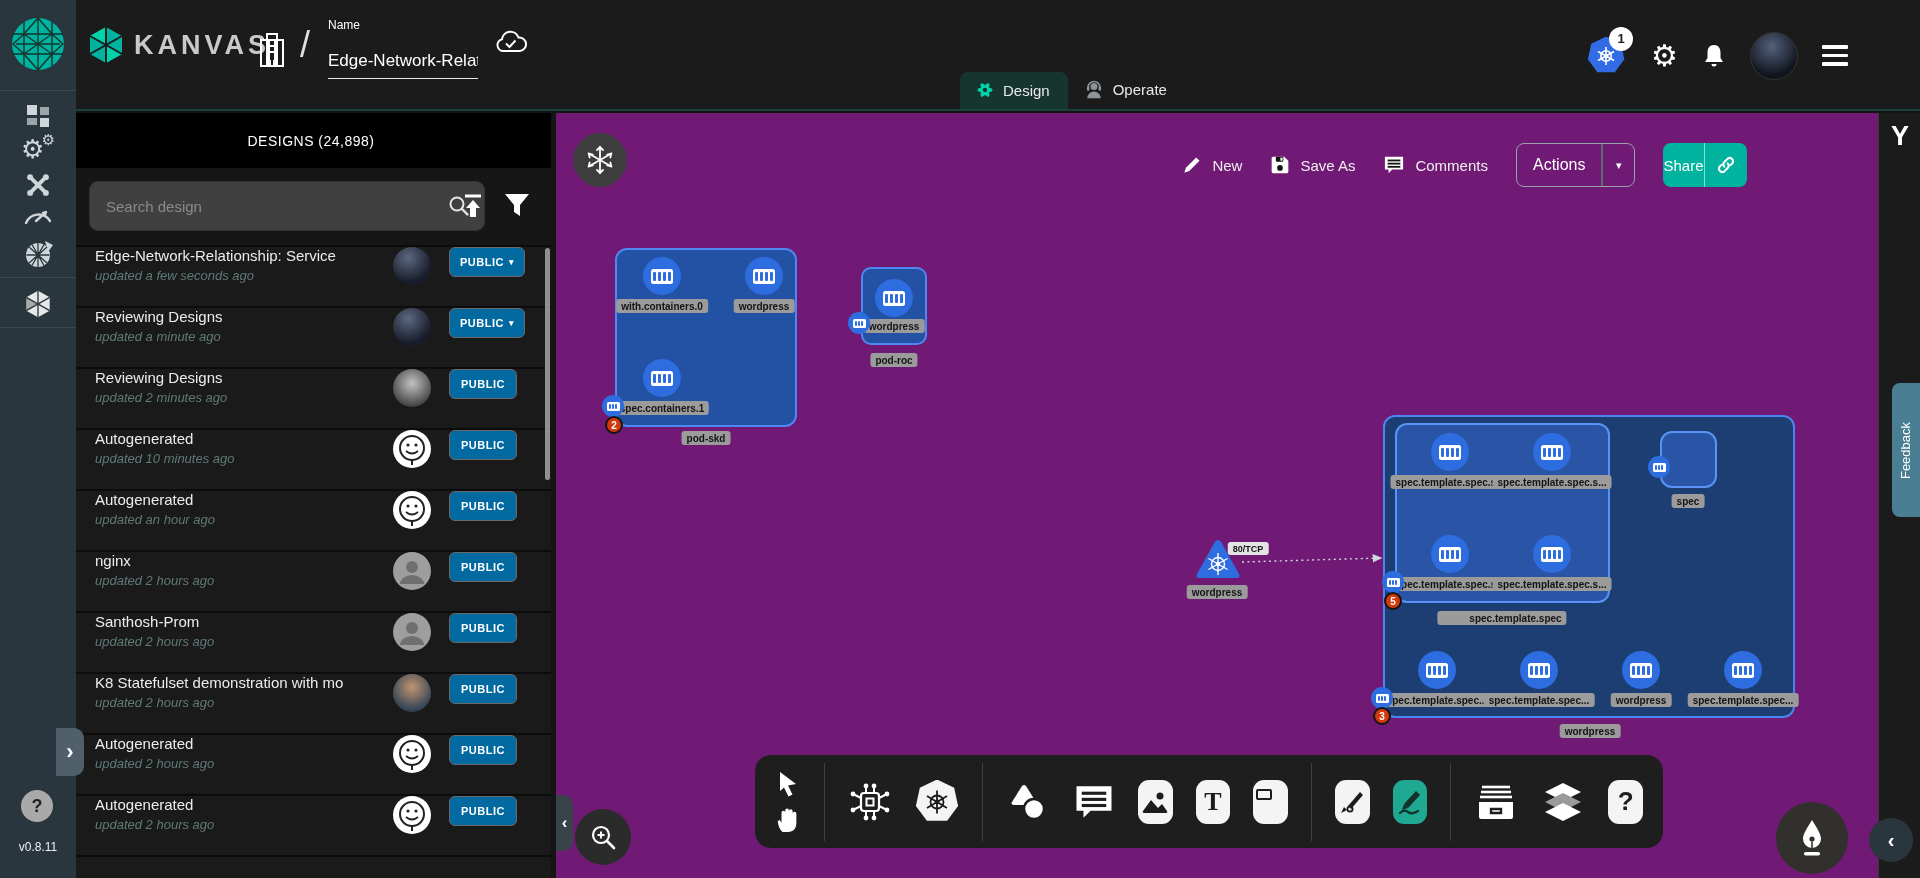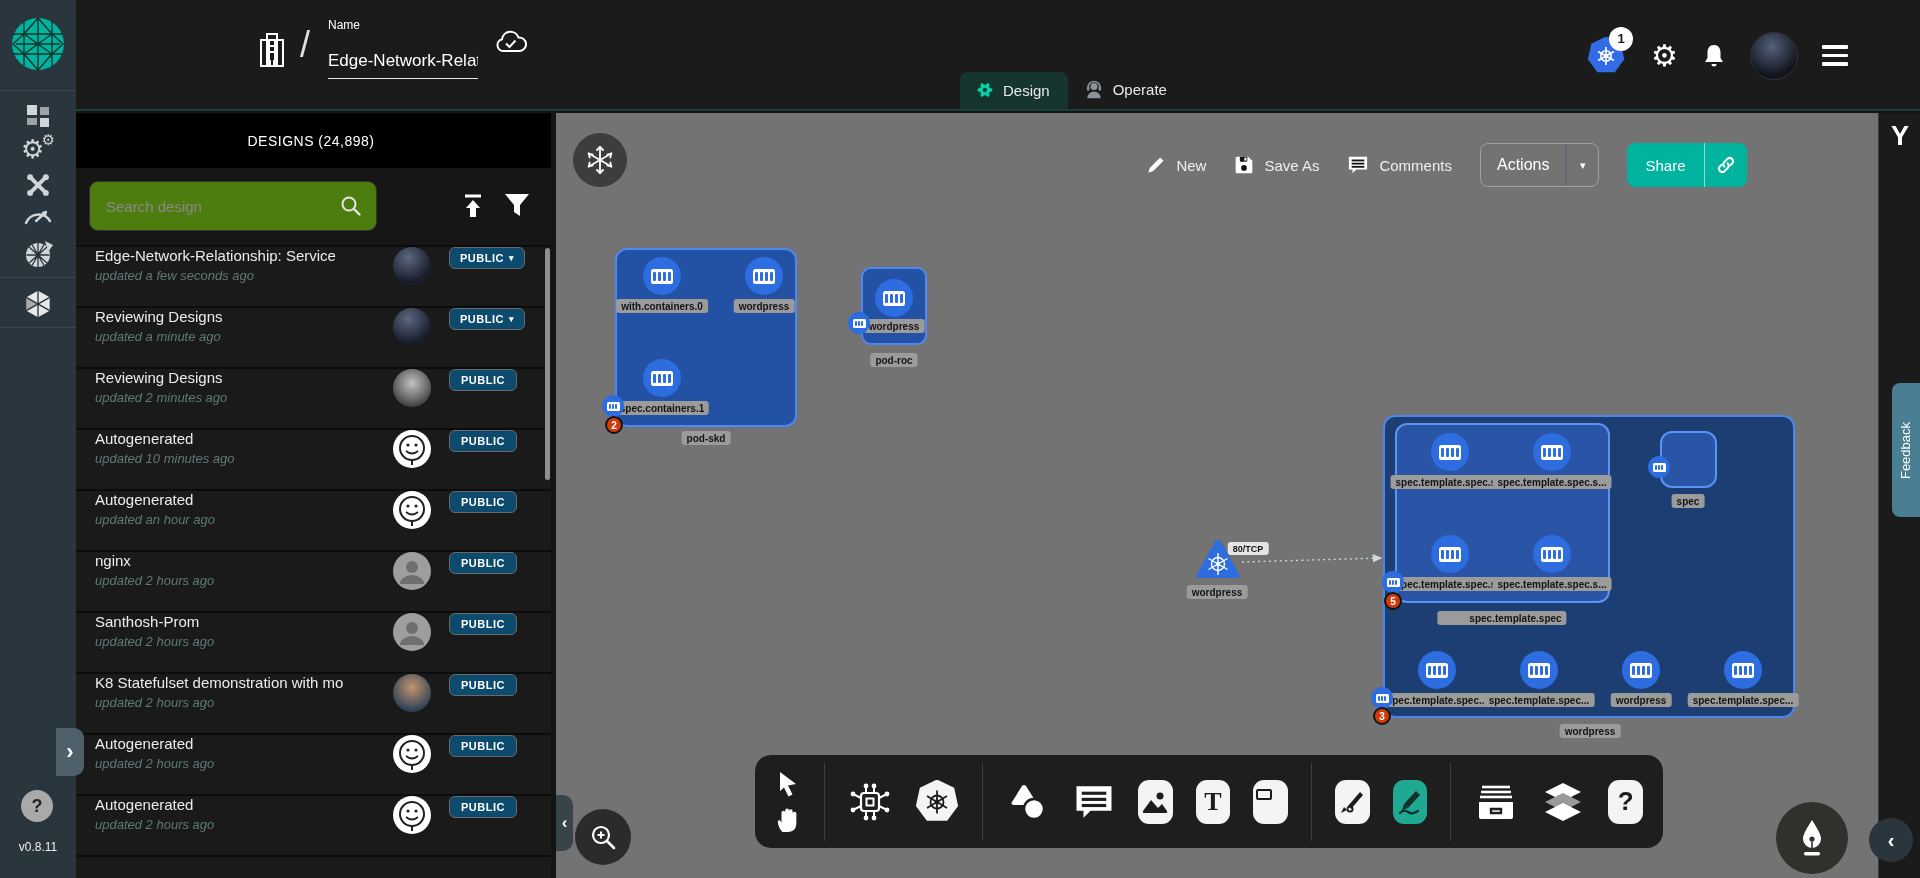--- a/index.html
+++ b/index.html
@@ -36,50 +36,50 @@
   .icon-btn{background:none;border:none;cursor:pointer;display:flex;align-items:center;justify-content:center;color:#fff;}
   .gear-glyph{font-size:30px;color:#fff;line-height:1;}
   .avatar-top{width:48px;height:48px;border-radius:50%;background:radial-gradient(circle at 45% 30%,#53617c,#11141d 70%);border:1px solid #333;cursor:pointer;}
   .burger{display:flex;flex-direction:column;gap:5px;cursor:pointer;background:none;border:none;}
   .burger i{display:block;width:26px;height:3.5px;background:#fff;border-radius:1px;}
 
   
   .designs-panel{position:absolute;left:71px;top:113px;width:480px;height:765px;background:#161616;z-index:10;overflow:hidden;}
   .dp-header{height:55px;background:#000;color:#fff;font-size:14px;letter-spacing:.5px;display:flex;align-items:center;justify-content:center;}
   .dp-search{position:relative;height:77px;background:#161616;}
-  .search-box{position:absolute;left:18px;top:13px;width:288px;height:50px;background:#4d7c0f;border:1px solid #333;border-radius:9px;display:flex;align-items:center;padding:0 14px 0 16px;}
+  .search-box{position:absolute;left:18px;top:13px;width:396px;height:50px;background:#404040;border:1px solid #333;border-radius:9px;display:flex;align-items:center;padding:0 14px 0 16px;}
   .search-box input{flex:1;background:transparent;border:none;outline:none;color:#ddd;font-size:15px;font-family:"Liberation Sans",sans-serif;}
   .search-box input::placeholder{color:#8a8a8a;}
   .dp-tool{position:absolute;top:24px;background:none;border:none;cursor:pointer;}
   .dlist{position:relative;}
   .drow{position:relative;height:61px;background:#1a1a1a;border-top:2px solid #0c0c0c;display:flex;cursor:pointer;}
   .dmeta{margin-left:24px;width:290px;overflow:hidden;}
   .dtitle{color:#ececec;font-size:15px;white-space:nowrap;overflow:hidden;}
   .dupdated{color:#5f7a77;font-size:13px;font-style:italic;margin-top:4px;white-space:nowrap;}
   .avatar{width:38px;height:38px;border-radius:50%;flex:0 0 auto;margin-left:8px;overflow:hidden;display:flex;align-items:center;justify-content:center;}
   .av-batman{background:radial-gradient(circle at 40% 28%,#5c6880,#181d2b 68%);}
   .av-mono{background:radial-gradient(circle at 50% 38%,#c2c2c2,#3f3f3f 78%);}
   .av-photo{background:radial-gradient(circle at 50% 35%,#c1956e,#2e4156 75%);}
   .av-smiley{background:#fff;}
   .av-person{background:#9e9e9e;}
-  .vis-btn{margin-left:18px;min-width:68px;height:22px;background:#0c4a6e;border:1px solid #6a6a6a;border-radius:6px;color:#fff;font-size:11px;font-weight:bold;letter-spacing:.5px;display:flex;align-items:center;justify-content:center;gap:5px;cursor:pointer;padding:0 10px;font-family:"Liberation Sans",sans-serif;}
+  .vis-btn{margin-left:18px;min-width:68px;height:30px;background:#0369a1;border:1px solid #6a6a6a;border-radius:6px;color:#fff;font-size:11px;font-weight:bold;letter-spacing:.5px;display:flex;align-items:center;justify-content:center;gap:5px;cursor:pointer;padding:0 10px;font-family:"Liberation Sans",sans-serif;}
   .vis-btn .caret{font-size:9px;}
   .scroll-thumb{position:absolute;right:1px;top:135px;width:5px;height:232px;background:#8f8f8f;border-radius:3px;}
 
   
-  .canvas{position:absolute;left:556px;top:113px;width:1322px;height:765px;background:#737373;overflow:hidden;}
+  .canvas{position:absolute;left:556px;top:113px;width:1322px;height:765px;background:#701a75;overflow:hidden;}
   .snow-btn{position:absolute;left:17px;top:20px;width:54px;height:54px;border-radius:50%;background:#3d3d3d;border:none;display:flex;align-items:center;justify-content:center;cursor:pointer;}
   .cactions{position:absolute;top:30px;right:131px;display:flex;align-items:center;gap:28px;z-index:6;}
   .act{display:flex;align-items:center;gap:10px;background:none;border:none;color:#efefef;font-size:15px;cursor:pointer;font-family:"Liberation Sans",sans-serif;}
   .actions-btn{display:flex;align-items:center;height:44px;border:1.5px solid #97a2aa;border-radius:8px;background:transparent;color:#fff;cursor:pointer;overflow:hidden;font-family:"Liberation Sans",sans-serif;}
   .actions-btn .lbl{padding:0 16px;font-size:16px;}
   .actions-btn .sep{width:1.5px;height:44px;background:#5f6b73;}
   .actions-btn .car{padding:0 13px;font-size:11px;color:#fff;}
   .share-btn{display:flex;align-items:center;height:44px;border:none;border-radius:8px;background:#00b39f;color:#fff;cursor:pointer;overflow:hidden;font-family:"Liberation Sans",sans-serif;}
-  .share-btn .lbl{padding:0 18px;font-size:15px;}
+  .share-btn .lbl{padding:0 0;font-size:15px;}
   .share-btn .sep{width:1.5px;height:44px;background:rgba(255,255,255,.55);}
   .share-btn .linkseg{padding:0 11px;display:flex;align-items:center;}
 
   
   .kgroup{position:absolute;border-radius:12px;z-index:1;}
   .g-mid{background:#2351a3;border:2px solid #4f88f2;}
   .g-dark{background:#1d3e73;border:2px solid #4b86ef;}
   .g-light{background:#2a55a6;border:2px solid #5b93f4;}
   .cnode{position:absolute;width:38px;height:38px;border-radius:50%;background:#2e6de0;display:flex;align-items:center;justify-content:center;z-index:3;}
   .crate{width:22px;height:15px;background:#fff;border-radius:2.5px;display:flex;align-items:center;justify-content:center;gap:2.5px;}
@@ -192,20 +192,33 @@
     <div class="rail-divider" style="top:327px"></div>
 
     <button class="expand-tab"><span>›</span></button>
     <button class="help-circle">
         <span>?</span>
       </button>
     <div class="version">v0.8.11</div>
   </aside>
 
   <header class="topbar">
+    <div class="brand">
+      <svg width="36" height="38" viewBox="0 0 36 38">
+        <polygon points="18,1 34,10 34,28 18,37 2,28 2,10" fill="#00b39f"></polygon>
+        <polygon points="18,1 18,19 2,10" fill="#00d3a9"></polygon>
+        <polygon points="18,19 34,28 18,37" fill="#00d3a9"></polygon>
+        <g stroke="#1b1b1b" stroke-width="2">
+            <line x1="18" y1="1" x2="18" y2="37"></line>
+            <line x1="2" y1="10" x2="34" y2="28"></line>
+            <line x1="34" y1="10" x2="2" y2="28"></line>
+          </g>
+      </svg>
+      <span class="wordmark">KANVAS</span>
+    </div>
 
     <span class="org-icon">
       <svg width="30" height="36" viewBox="0 0 30 36">
         <g stroke="#fff" stroke-width="2" fill="none">
           <rect x="4" y="8" width="8" height="26"></rect>
             <rect x="18" y="8" width="8" height="26"></rect>
           <rect x="10" y="2" width="10" height="32"></rect>
           <path d="M13 8 h4 M13 14 h4 M13 20 h4 M13 28 v6 h4 v-6"></path>
         </g>
       </svg>

